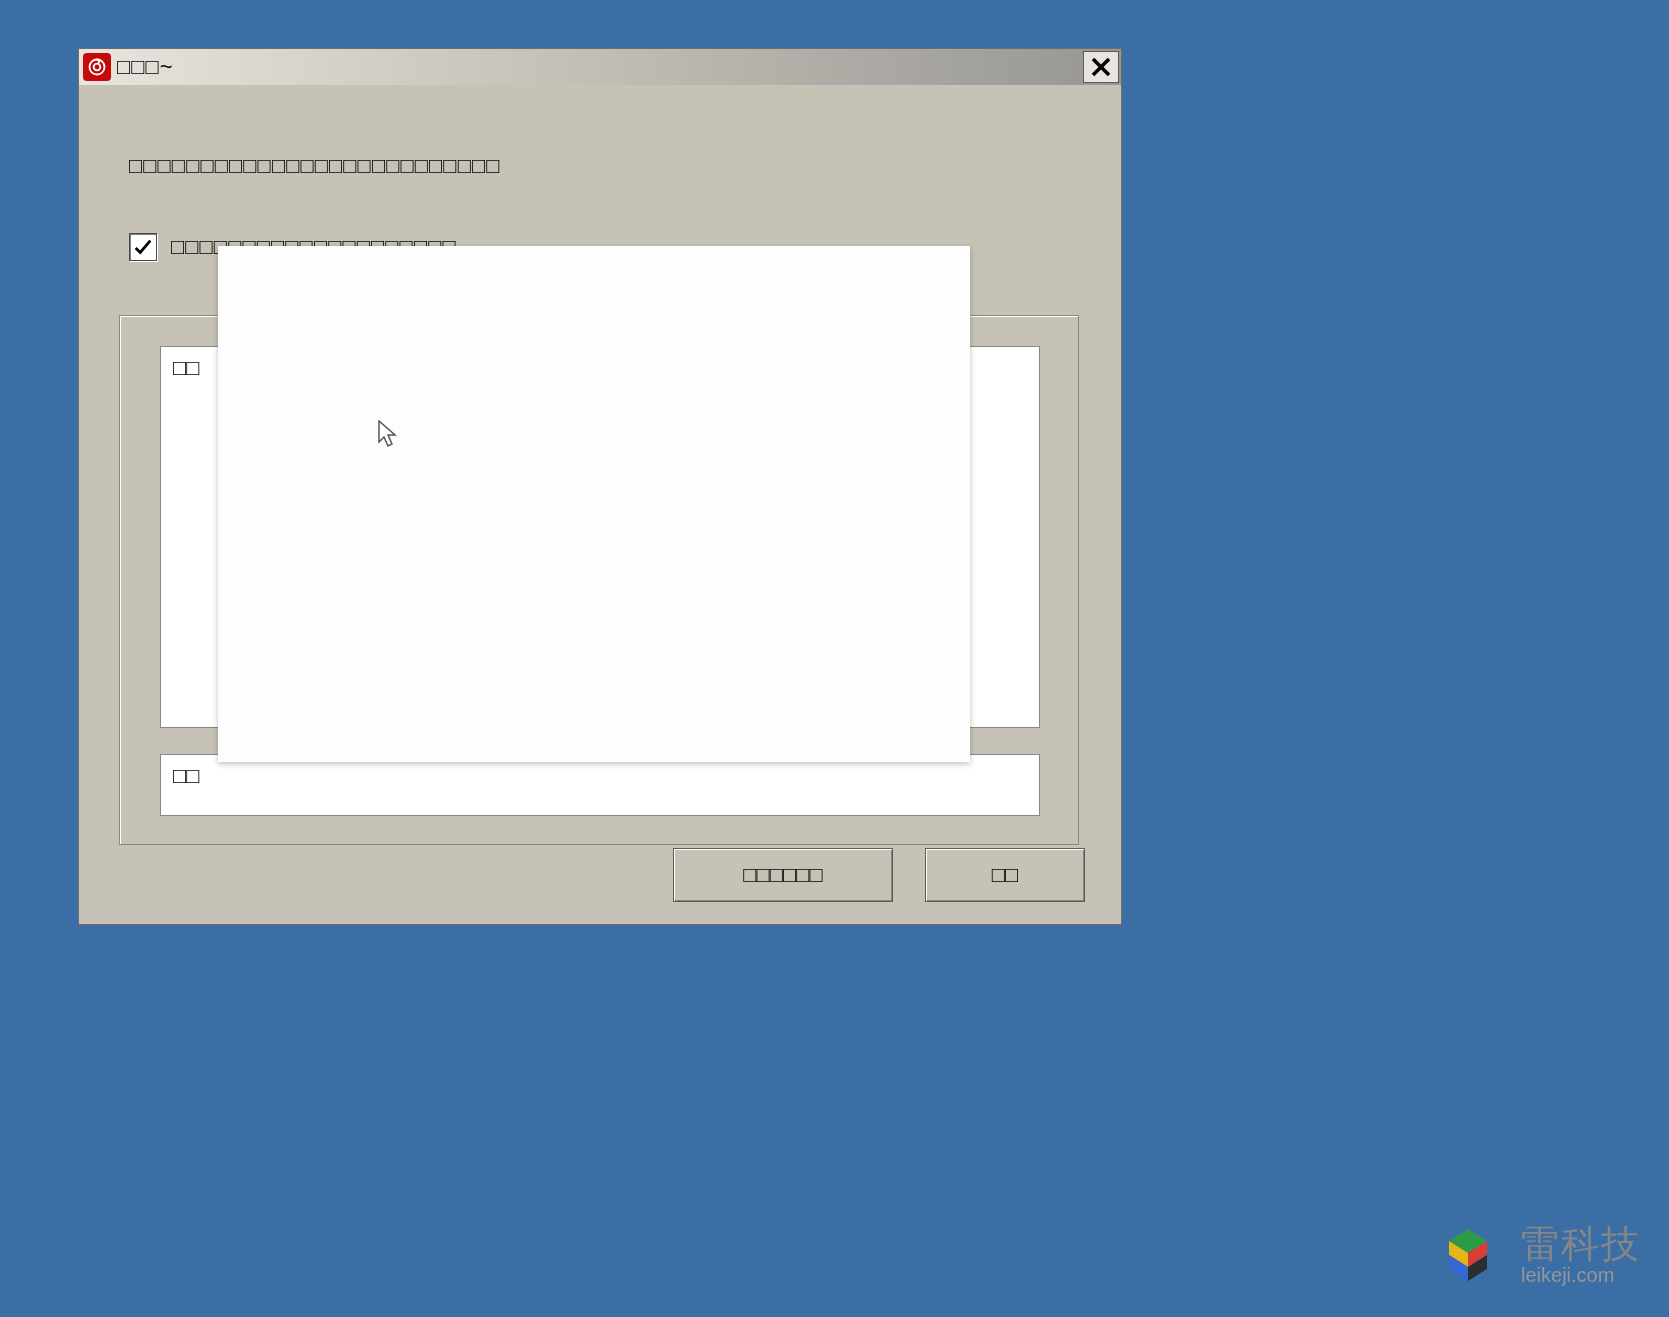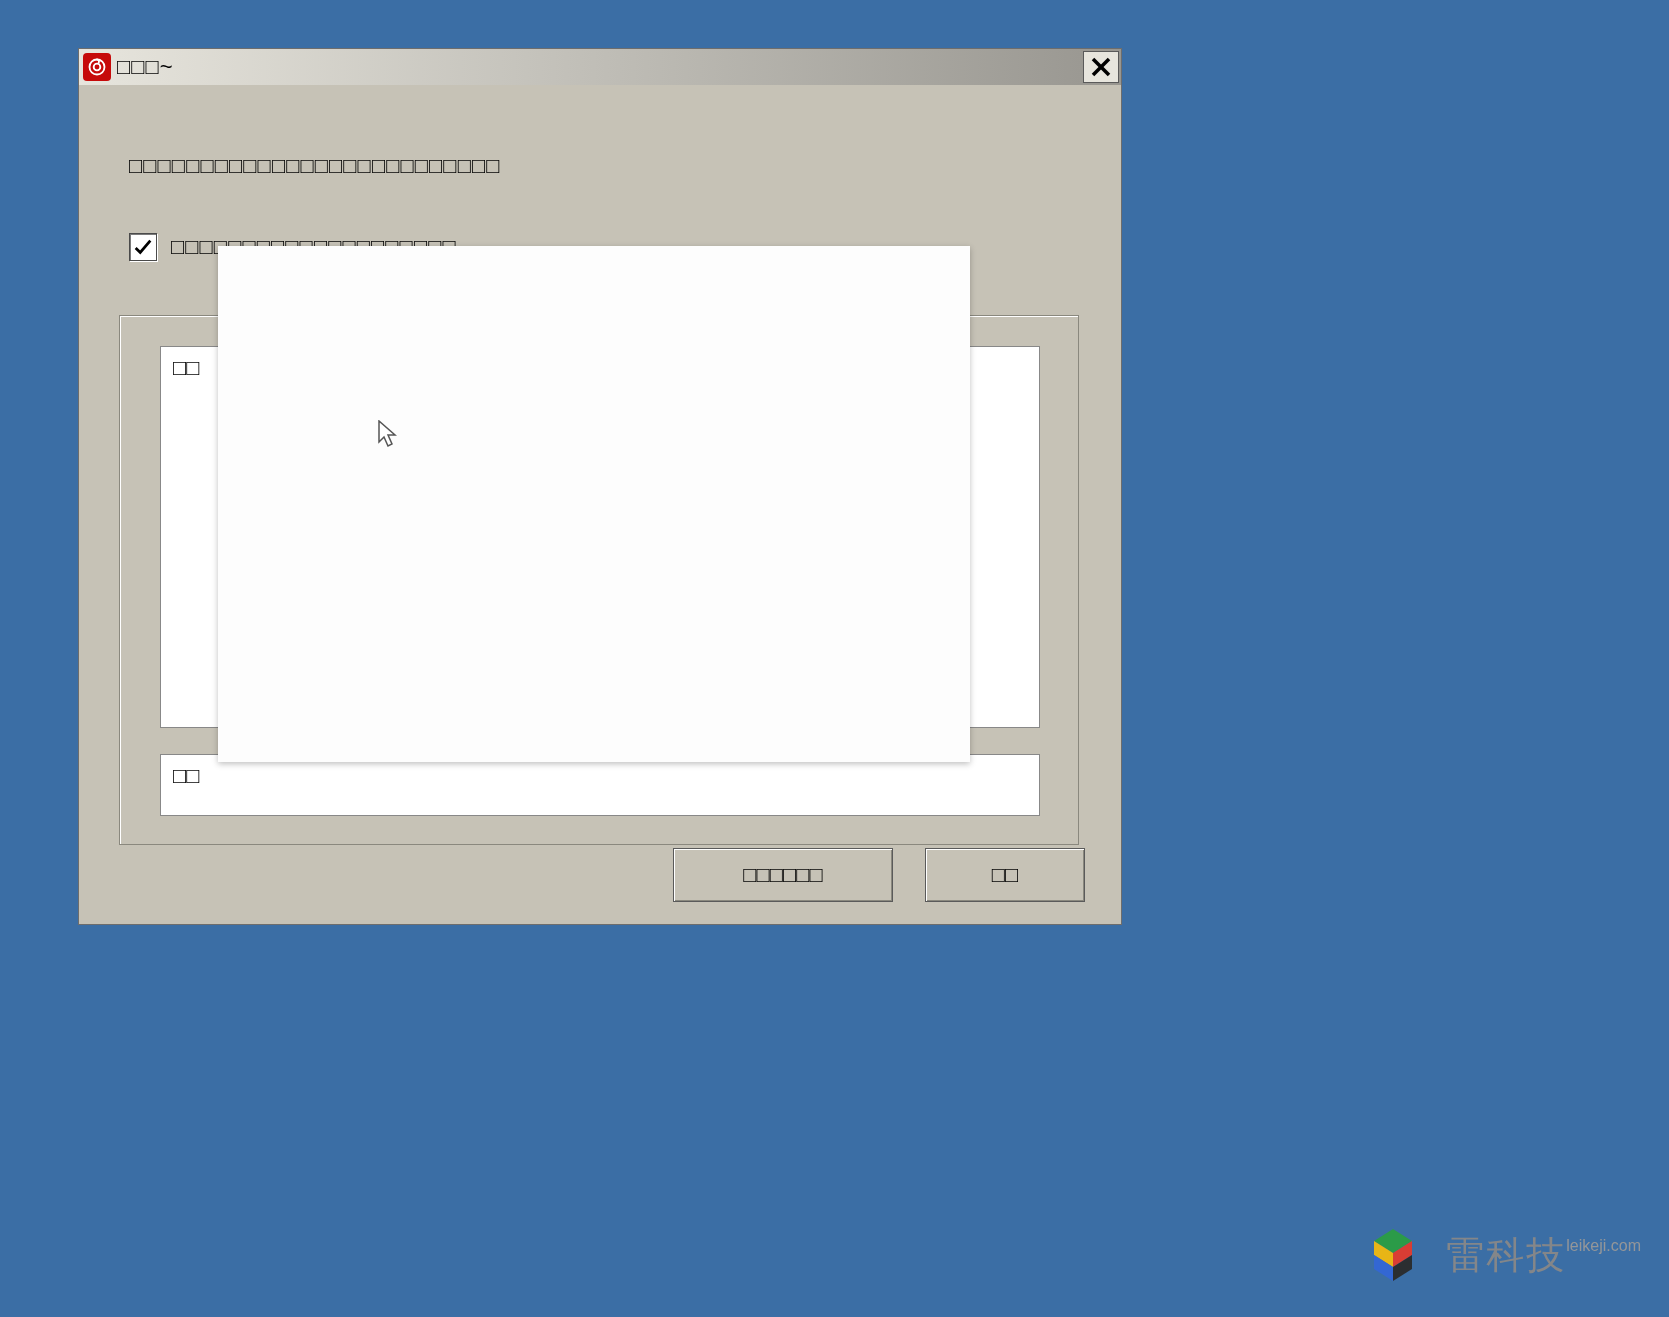--- a/index.html
+++ b/index.html
@@ -186,31 +186,31 @@
   }
   .watermark .logo {
     width: 78px;
     height: 60px;
     position: relative;
     margin-right: 14px;
   }
   .watermark svg { display:block; }
   .watermark .wm-text {
     display: flex;
-    flex-direction: row;
+    flex-direction: column;
     line-height: 1;
   }
   .watermark .wm-line1 {
     font-size: 38px;
     color: #888;
     font-family: "Microsoft YaHei", sans-serif;
     letter-spacing: 2px;
   }
   .watermark .wm-line2 {
-    font-size: 16px;
+    font-size: 20px;
     color: #999;
     margin-top: 2px;
   }
 </style>
 </head>
 <body>
 
 <div class="window">
   <div class="titlebar">
     <span class="app-icon">

